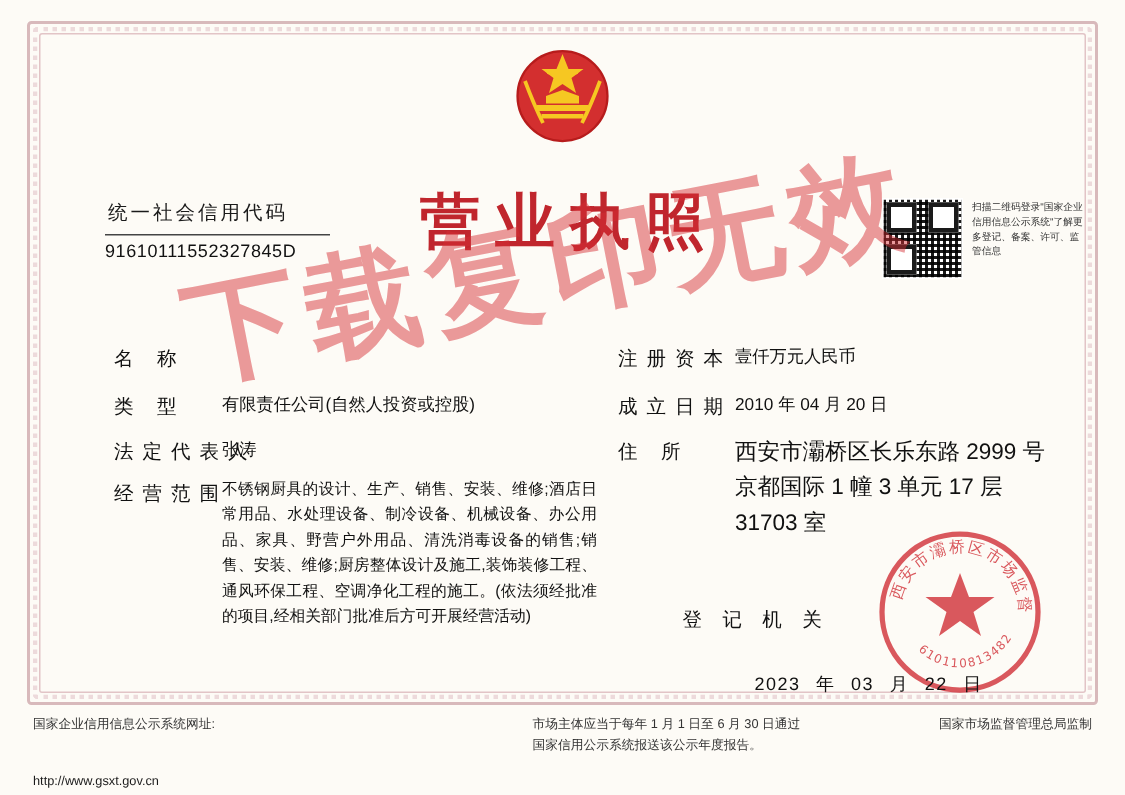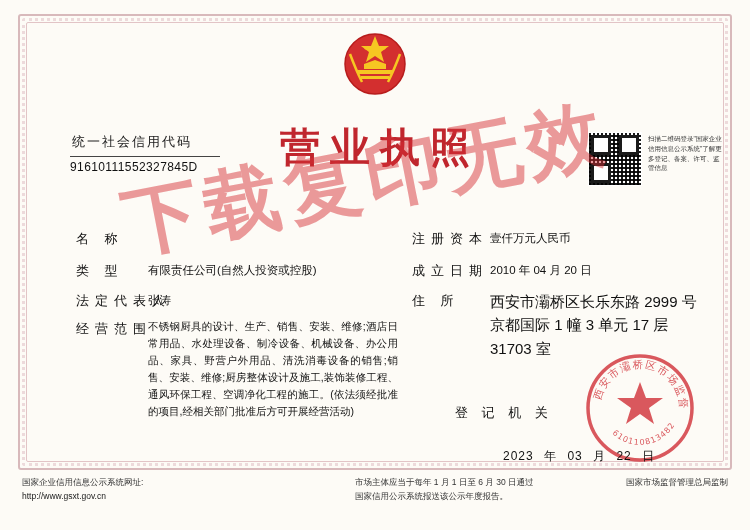--- a/index.html
+++ b/index.html
@@ -248,21 +248,21 @@
     height: 46px;
     font-size: 8.5px;
     color: #333;
     line-height: 1.6;
   }
   .footer-left {
     position: absolute;
     left: 22px;
     top: 0;
   }
-  .footer-left .url { color: #1a1a1a; }
+  .footer-left .url { color: #1a1a1a; margin-top: 24px; }
   .footer-center {
     position: absolute;
     left: 355px;
     top: 0;
   }
   .footer-right {
     position: absolute;
     right: 22px;
     top: 0;
     text-align: left;

